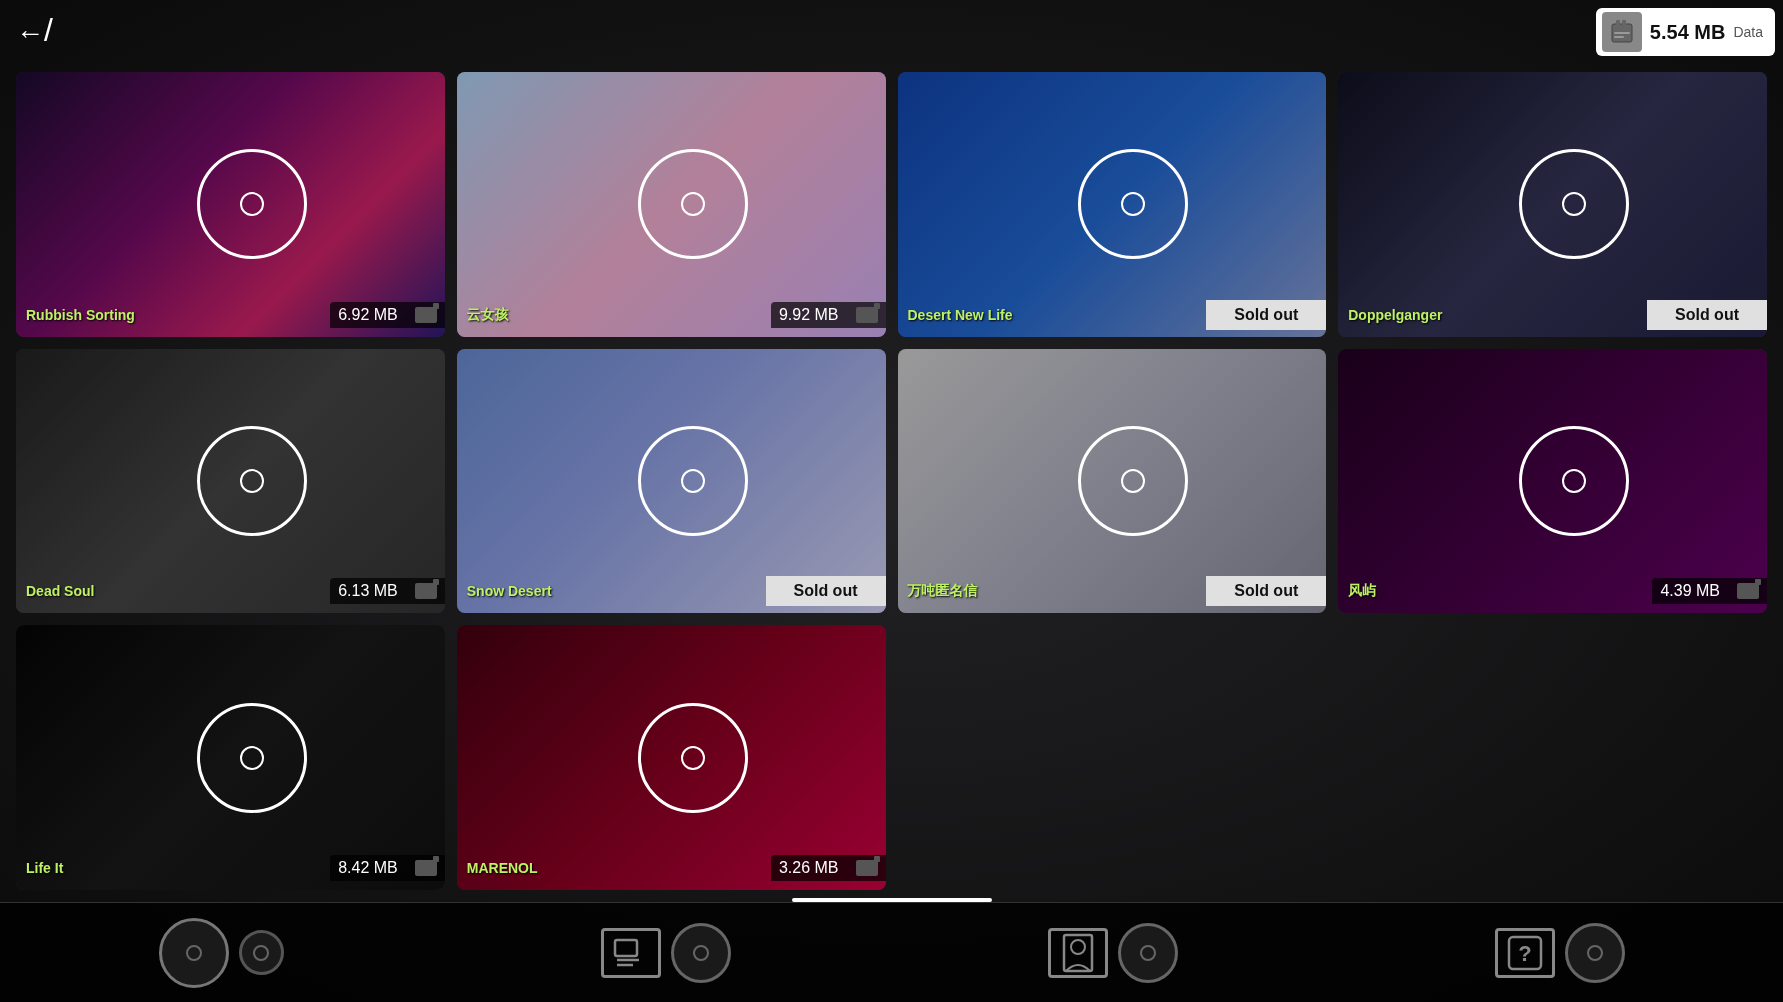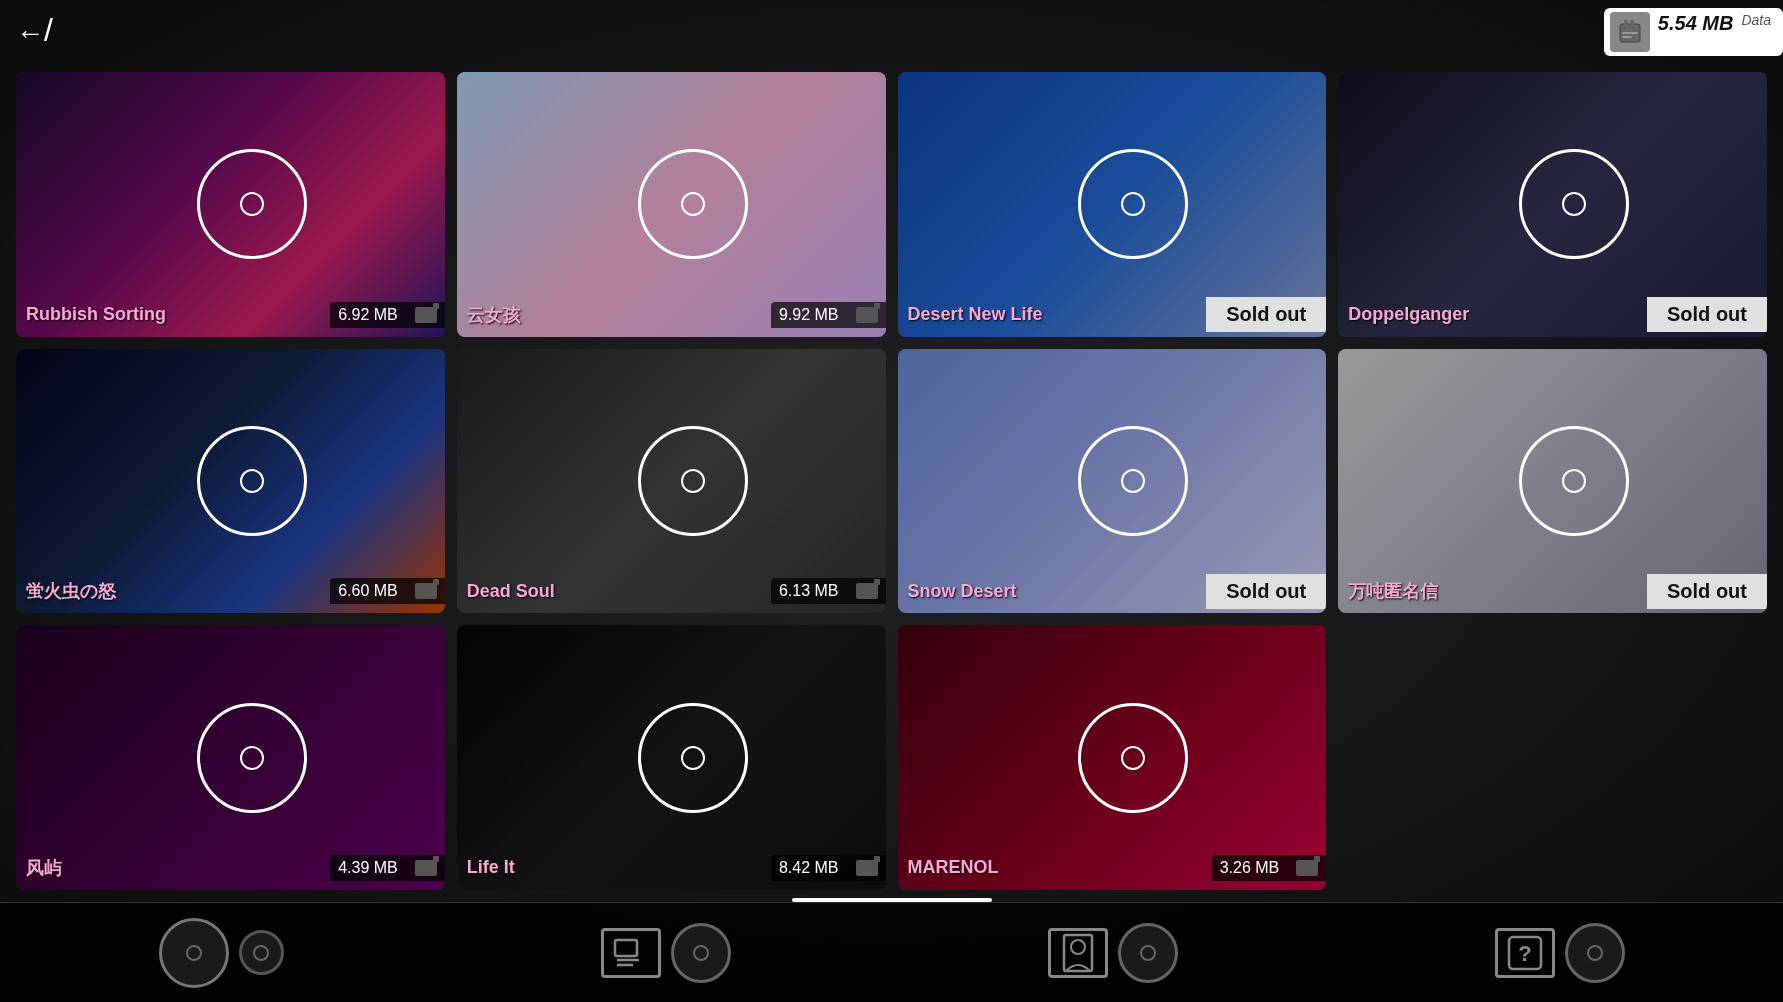--- a/index.html
+++ b/index.html
@@ -45,28 +45,28 @@
     }
     .slash-icon {
       color: white;
       font-size: 32px;
       font-weight: 100;
     }
 
     .data-badge {
       position: absolute;
       top: 8px;
-      right: 0;
+      right: 8px;
       background: white;
       border-radius: 6px;
       display: flex;
+      align-items: center;
       gap: 8px;
       padding: 4px 12px 4px 6px;
       z-index: 10;
-      font-style: italic;
     }
     .data-badge-icon {
       width: 40px;
       height: 40px;
       background: #888;
       border-radius: 4px;
       display: flex;
       align-items: center;
       justify-content: center;
       font-size: 20px;
@@ -157,22 +157,22 @@
     .song-info {
       position: absolute;
       bottom: 0;
       left: 0;
       right: 0;
       height: 44px;
       display: flex;
       align-items: center;
     }
     .song-title {
-      color: #f9a8d4;
-      font-size: 18px;
+      color: #bef264;
+      font-size: 14px;
       font-weight: bold;
       padding-left: 10px;
       text-shadow: 1px 1px 2px black;
       flex: 0 0 auto;
       max-width: 50%;
     }
     .song-size-badge {
       margin-left: auto;
       background: rgba(0,0,0,0.7);
       color: white;
@@ -180,21 +180,21 @@
       padding: 4px 8px;
       display: flex;
       align-items: center;
       gap: 17px;
       border-radius: 4px 0 0 0;
     }
     .sold-out-badge {
       margin-left: auto;
       background: #e0e0e0;
       color: #111;
-      font-size: 20px;
+      font-size: 16px;
       font-weight: bold;
       padding: 6px 20px;
       min-width: 120px;
       text-align: center;
     }
     .sd-icon {
       width: 22px;
       height: 16px;
       background: #555;
       border-radius: 2px;
@@ -340,32 +340,20 @@
     <div class="song-card">
       <div class="song-card-bg bg-doppel"></div>
       <div class="song-card-overlay"></div>
       <div class="vinyl"></div>
       <div class="song-info">
         <div class="song-title">Doppelganger</div>
         <div class="sold-out-badge">Sold out</div>
       </div>
     </div>
     <div class="song-card">
-      <div class="song-card-bg bg-hotaru"></div>
-      <div class="song-card-overlay"></div>
-      <div class="vinyl"></div>
-      <div class="song-info">
-        <div class="song-title">蛍火虫の怒</div>
-        <div class="song-size-badge">
-          <span>6.60 MB</span>
-          <div class="sd-icon"></div>
-        </div>
-      </div>
-    </div>
-    <div class="song-card">
       <div class="song-card-bg bg-dead"></div>
       <div class="song-card-overlay"></div>
       <div class="vinyl"></div>
       <div class="song-info">
         <div class="song-title">Dead Soul</div>
         <div class="song-size-badge">
           <span>6.13 MB</span>
           <div class="sd-icon"></div>
         </div>
       </div>

